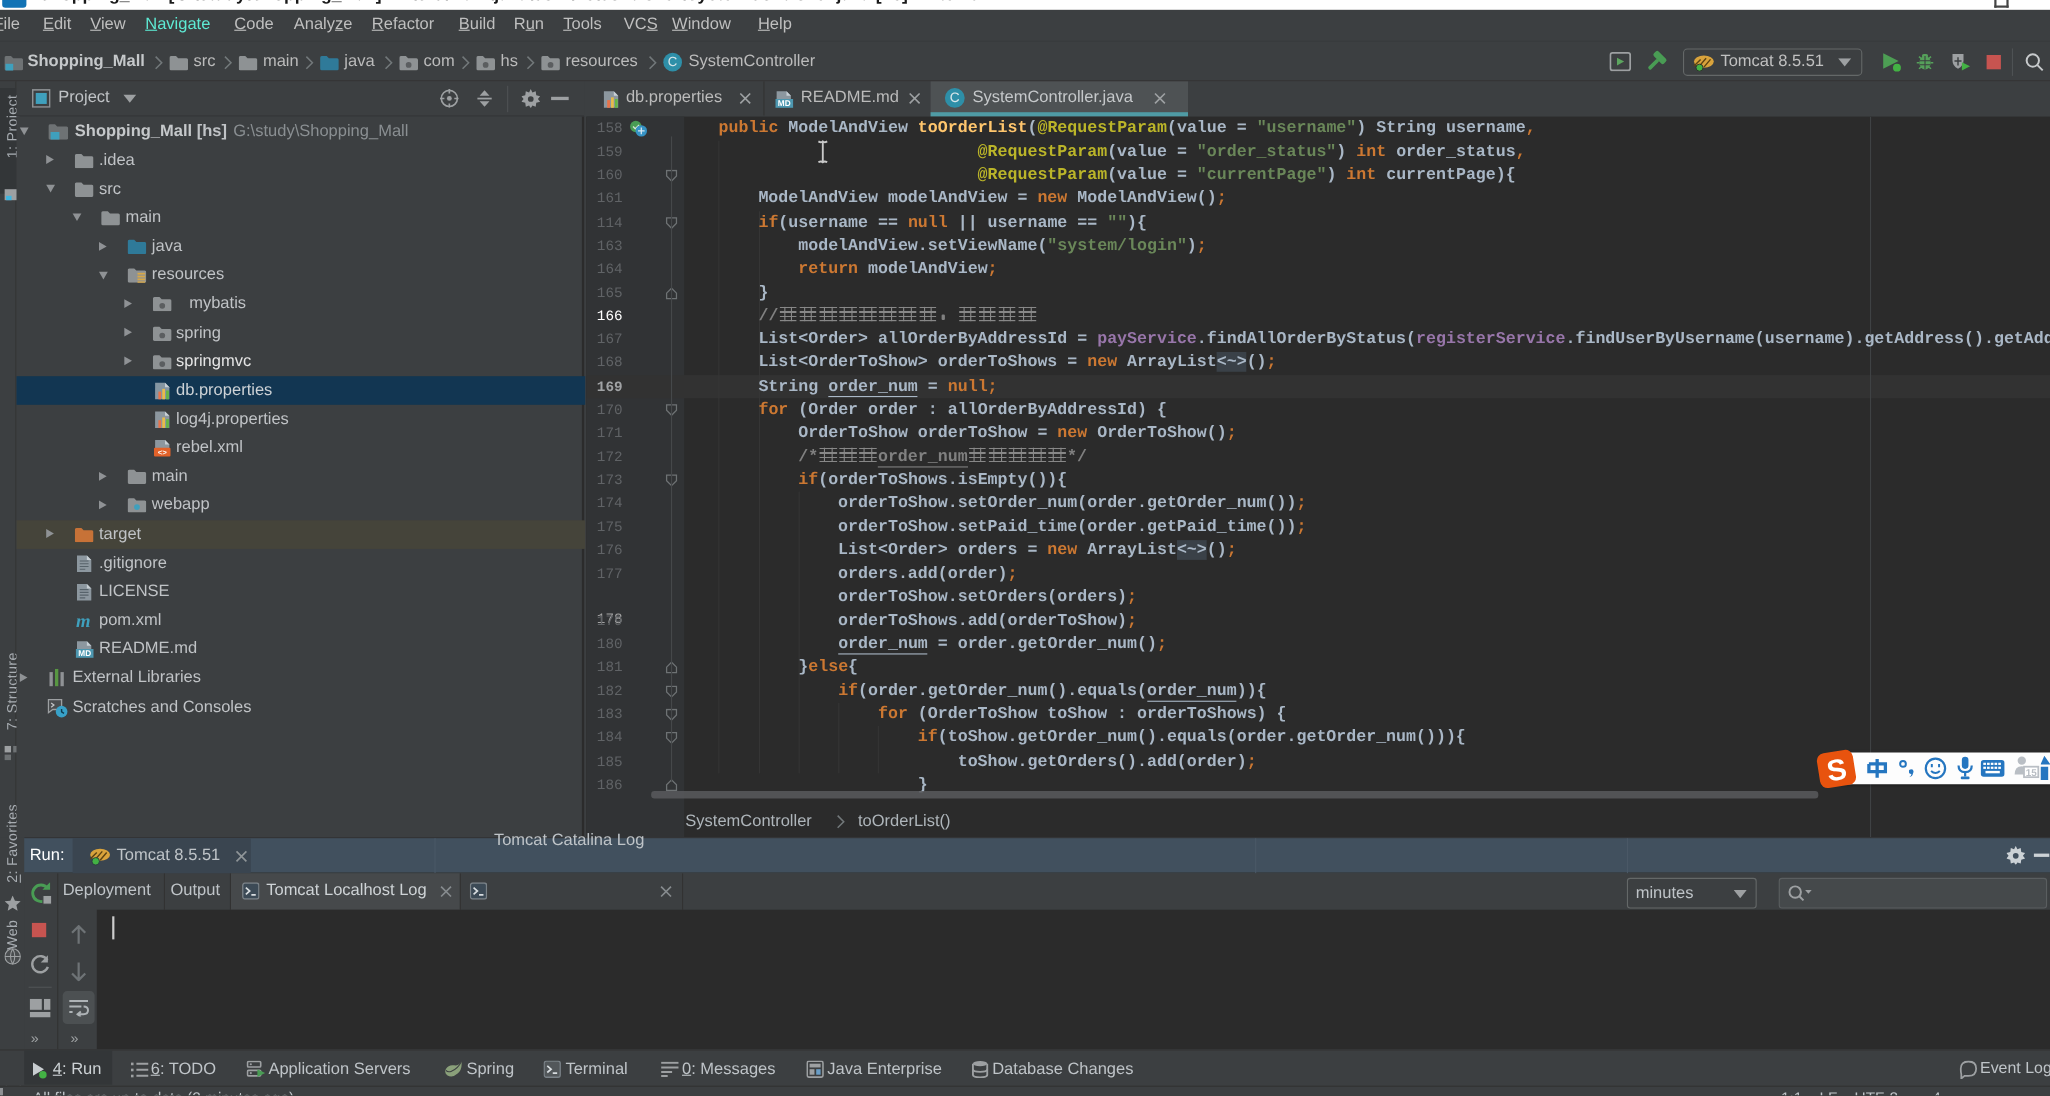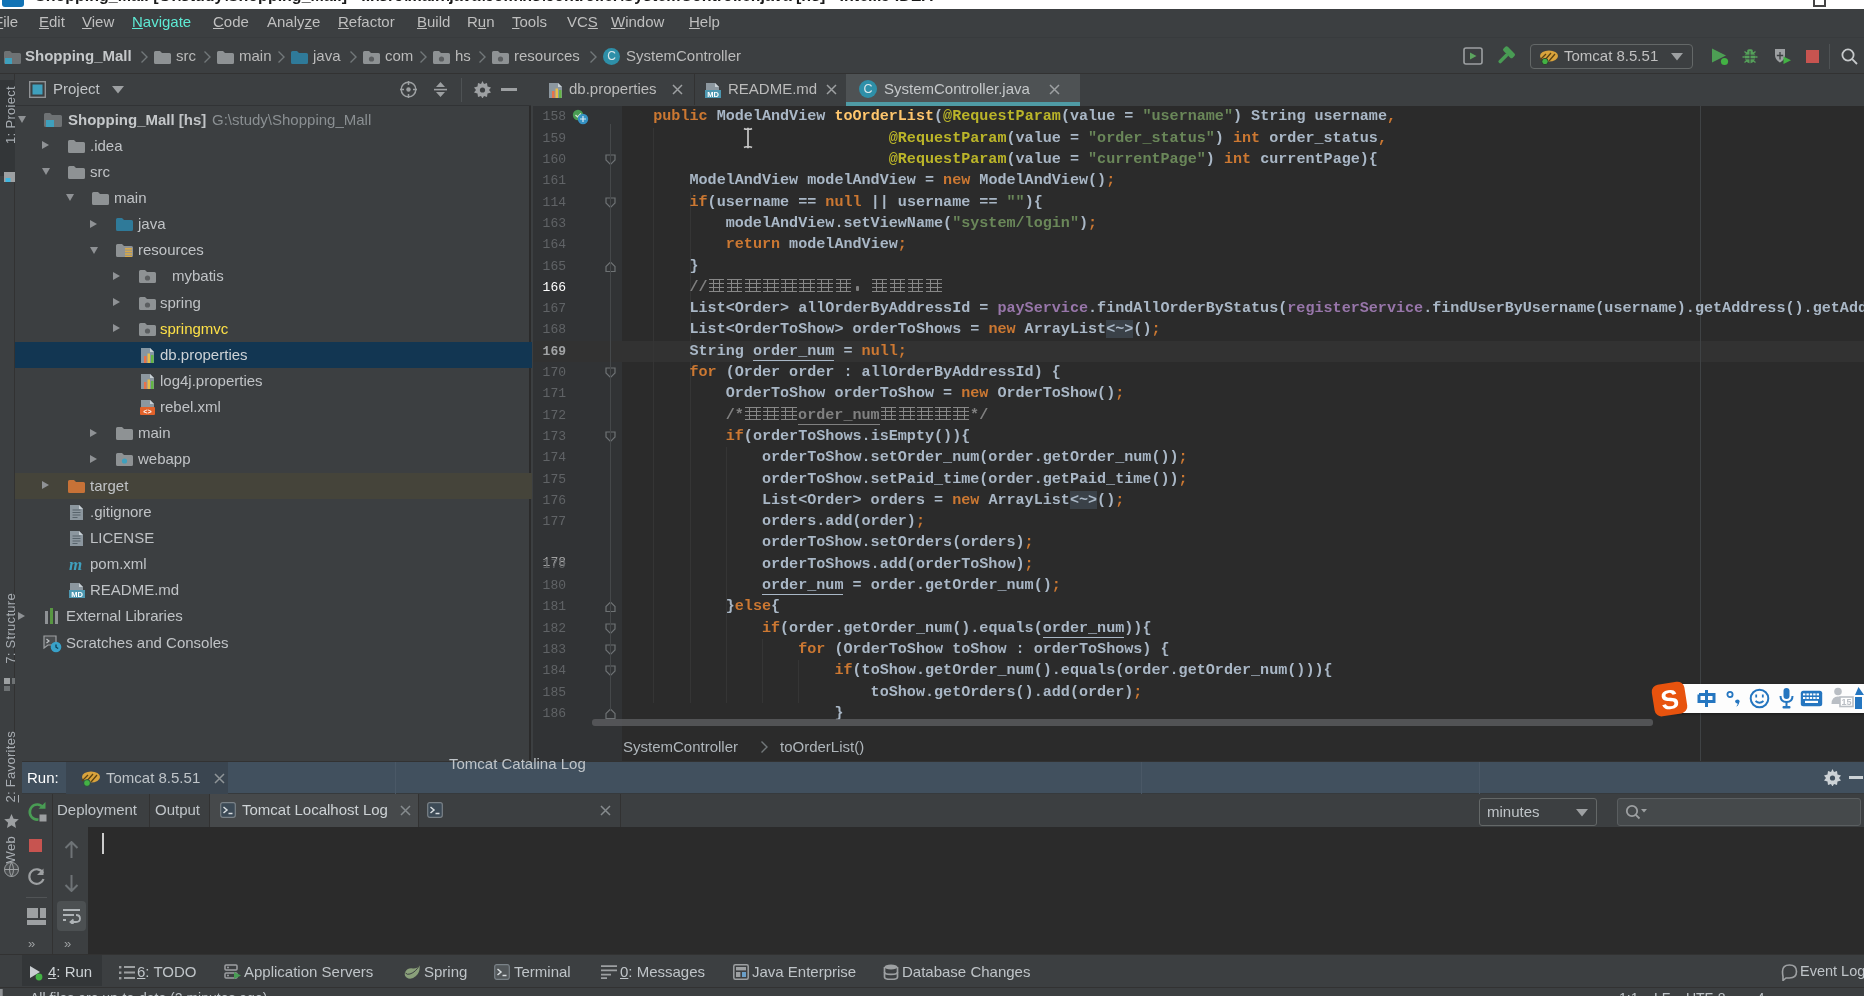--- a/index.html
+++ b/index.html
@@ -276,21 +276,21 @@
 <svg class="ic" style="left:139px;top:295.54999999999995px" width="17" height="14">
     <path d="M0 2.5 Q0 1 1.5 1 L6 1 L8 3 L15.5 3 Q17 3 17 4.5 L17 12.5 Q17 14 15.5 14 L1.5 14 Q0 14 0 12.5 Z" fill="#8e9294"></path>
     <circle cx="8.5" cy="9" r="2.6" fill="#5b5e60"></circle>
   </svg>
 <div class="tre" style="left:160px;top:289.5px;color:#c0c3c6;">spring</div>
 <div class="arr e" style="left:113px;top:324.2px"></div>
 <svg class="ic" style="left:139px;top:321.7px" width="17" height="14">
     <path d="M0 2.5 Q0 1 1.5 1 L6 1 L8 3 L15.5 3 Q17 3 17 4.5 L17 12.5 Q17 14 15.5 14 L1.5 14 Q0 14 0 12.5 Z" fill="#8e9294"></path>
     <circle cx="8.5" cy="9" r="2.6" fill="#5b5e60"></circle>
   </svg>
-<div class="tre" style="left:160px;top:315.7px;color:#fde047;">springmvc</div>
+<div class="tre" style="left:160px;top:315.7px;color:#e5e5e5;">springmvc</div>
 <div class="ab" style="left:15px;top:341.9px;width:517px;height:26.2px;background:#123652"></div>
 <svg class="ic" style="left:139px;top:346.85px" width="17" height="17">
     <path d="M2 1 L11 1 L15 5 L15 16 L2 16 Z" fill="#9aa7b0" opacity="0.85"></path>
     <path d="M11 1 L11 5 L15 5 Z" fill="#c8d0d5"></path>
     <rect x="5" y="9" width="2.5" height="7" fill="#e8734a"></rect>
     <rect x="8.5" y="6.5" width="2.5" height="9.5" fill="#e8bb4a"></rect>
     <rect x="12" y="8" width="2.5" height="8" fill="#62b543"></rect>
   </svg>
 <div class="tre" style="left:160px;top:341.9px;color:#cdd2d6;">db.properties</div>
 <svg class="ic" style="left:139px;top:373.0px" width="17" height="17">

